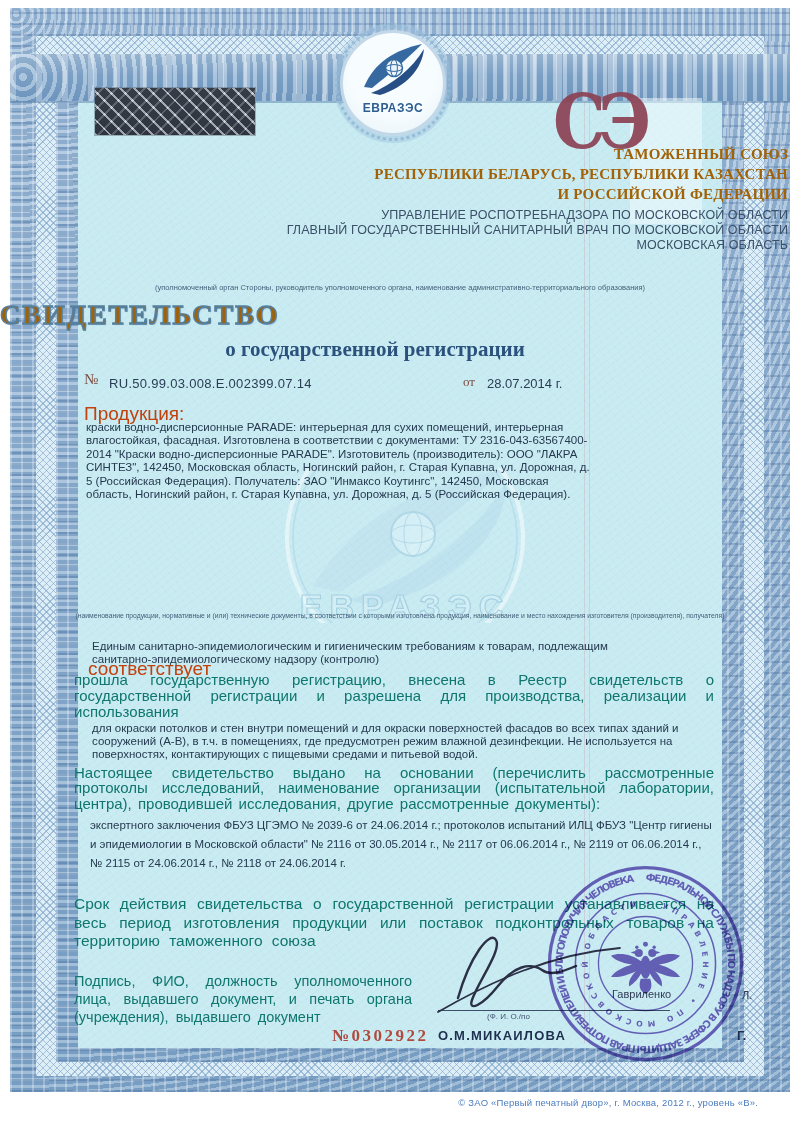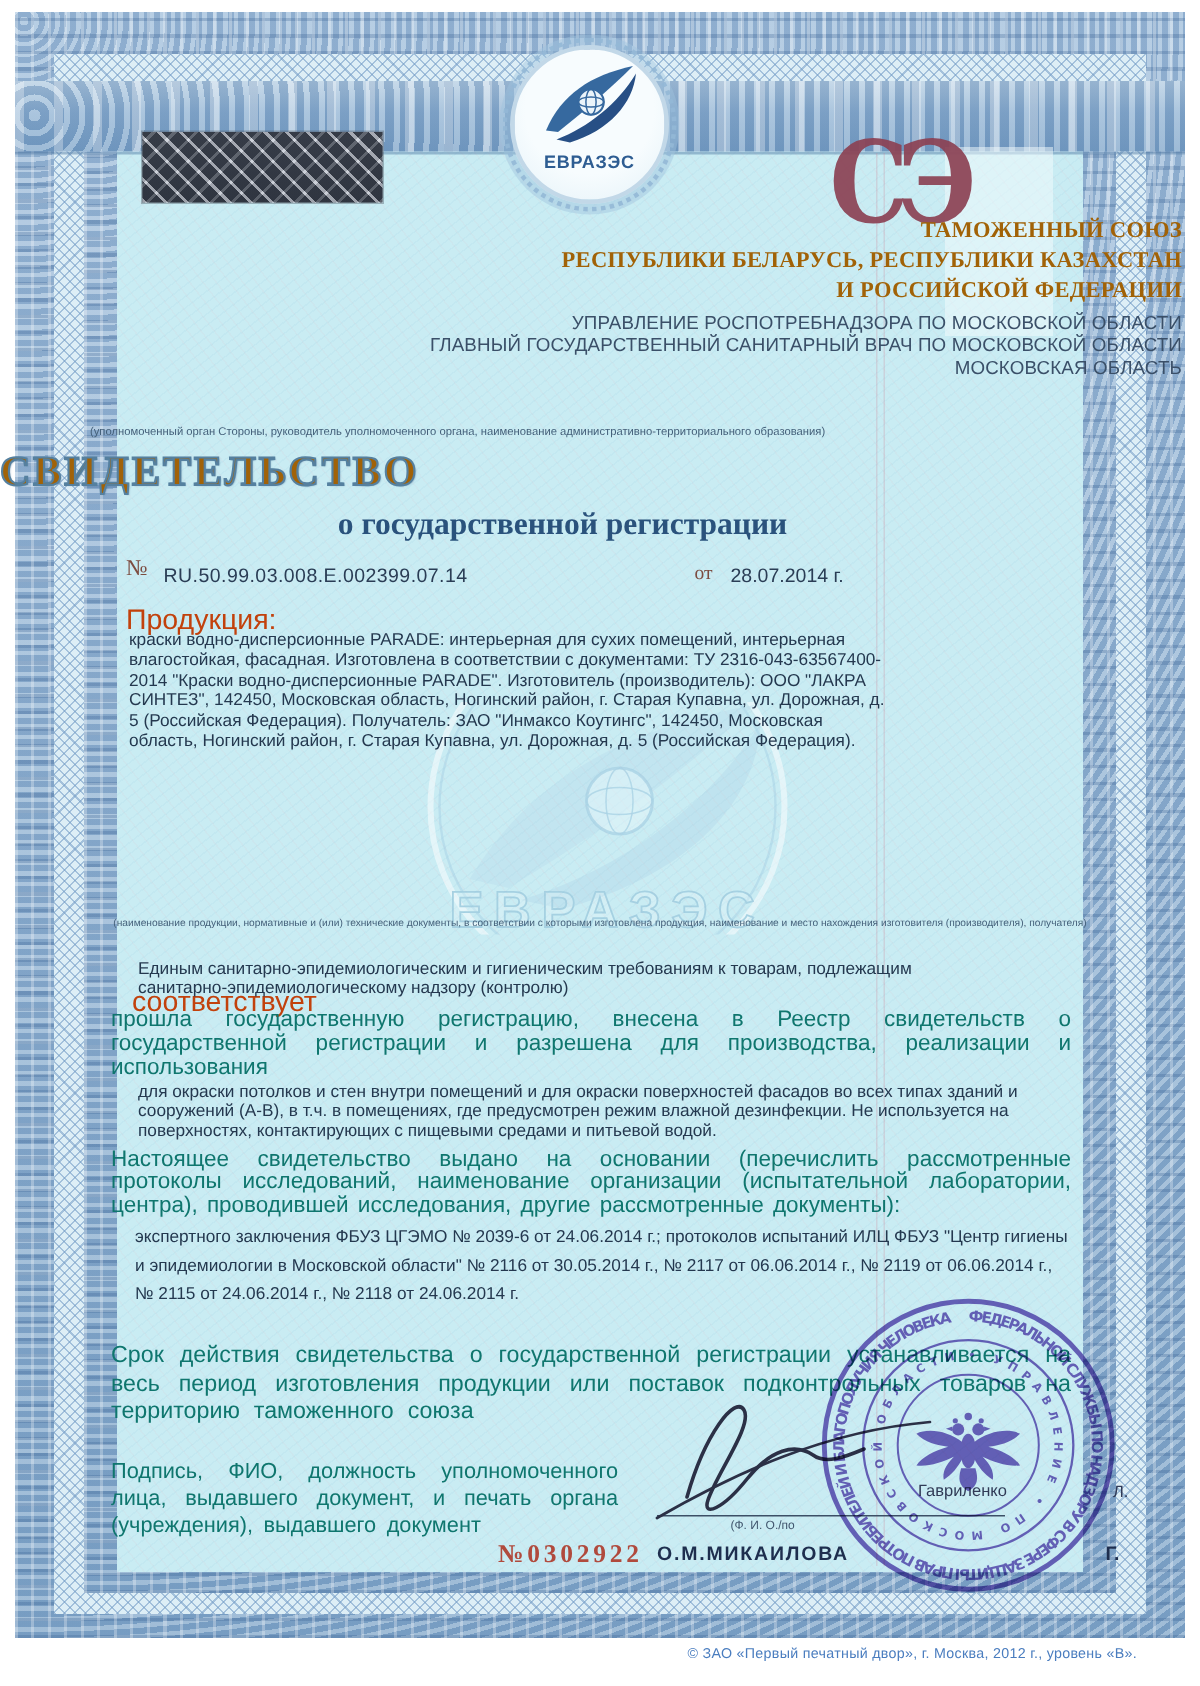--- a/index.html
+++ b/index.html
@@ -62,21 +62,21 @@
     background:radial-gradient(circle at 50% 40%, #f7fcfe 0 55%, #e3f1f8 100%);
     border:3px solid #c2d8e8;outline:3px dotted rgba(148,184,214,.9);outline-offset:2px;
     box-shadow:0 0 0 7px rgba(160,195,222,.45);}
   #medallion .label{position:absolute;left:0;right:0;top:68px;text-align:center;
     font-weight:bold;font-size:12px;letter-spacing:.5px;color:#2e5d92}
 
   
   .hdr-union{left:0;right:12px;text-align:right;font-weight:bold;font-size:15px;
     color:#a16207;letter-spacing:.2px}
   .hdr-auth{left:0;right:12px;text-align:right;font-size:12.5px;color:#3a4f68;letter-spacing:.1px}
-  #caption1{left:60px;right:60px;top:283px;text-align:left;font-size:7.5px;color:#44607a}
+  #caption1{left:60px;right:60px;top:283px;text-align:center;font-size:7.5px;color:#44607a}
 
   #title-main{left:0;right:50px;top:299px;text-align:left;font-weight:bold;font-size:28px;
     letter-spacing:2px;color:#a16207;-webkit-text-stroke:1.4px #55809f;
     text-shadow:1px 1px 1px rgba(70,110,150,.45)}
   #title-sub{left:0;right:50px;top:337px;text-align:center;font-weight:bold;font-size:21px;color:#2a527c}
 
   
   #no-sign{left:84px;top:371px;font-size:15px;color:#7c4c40}
   #no-value{left:109px;top:376px;font-size:13px;letter-spacing:.3px;color:#2a3d55}
   #date-label{left:463px;top:374px;font-size:13px;color:#7c4c40}

